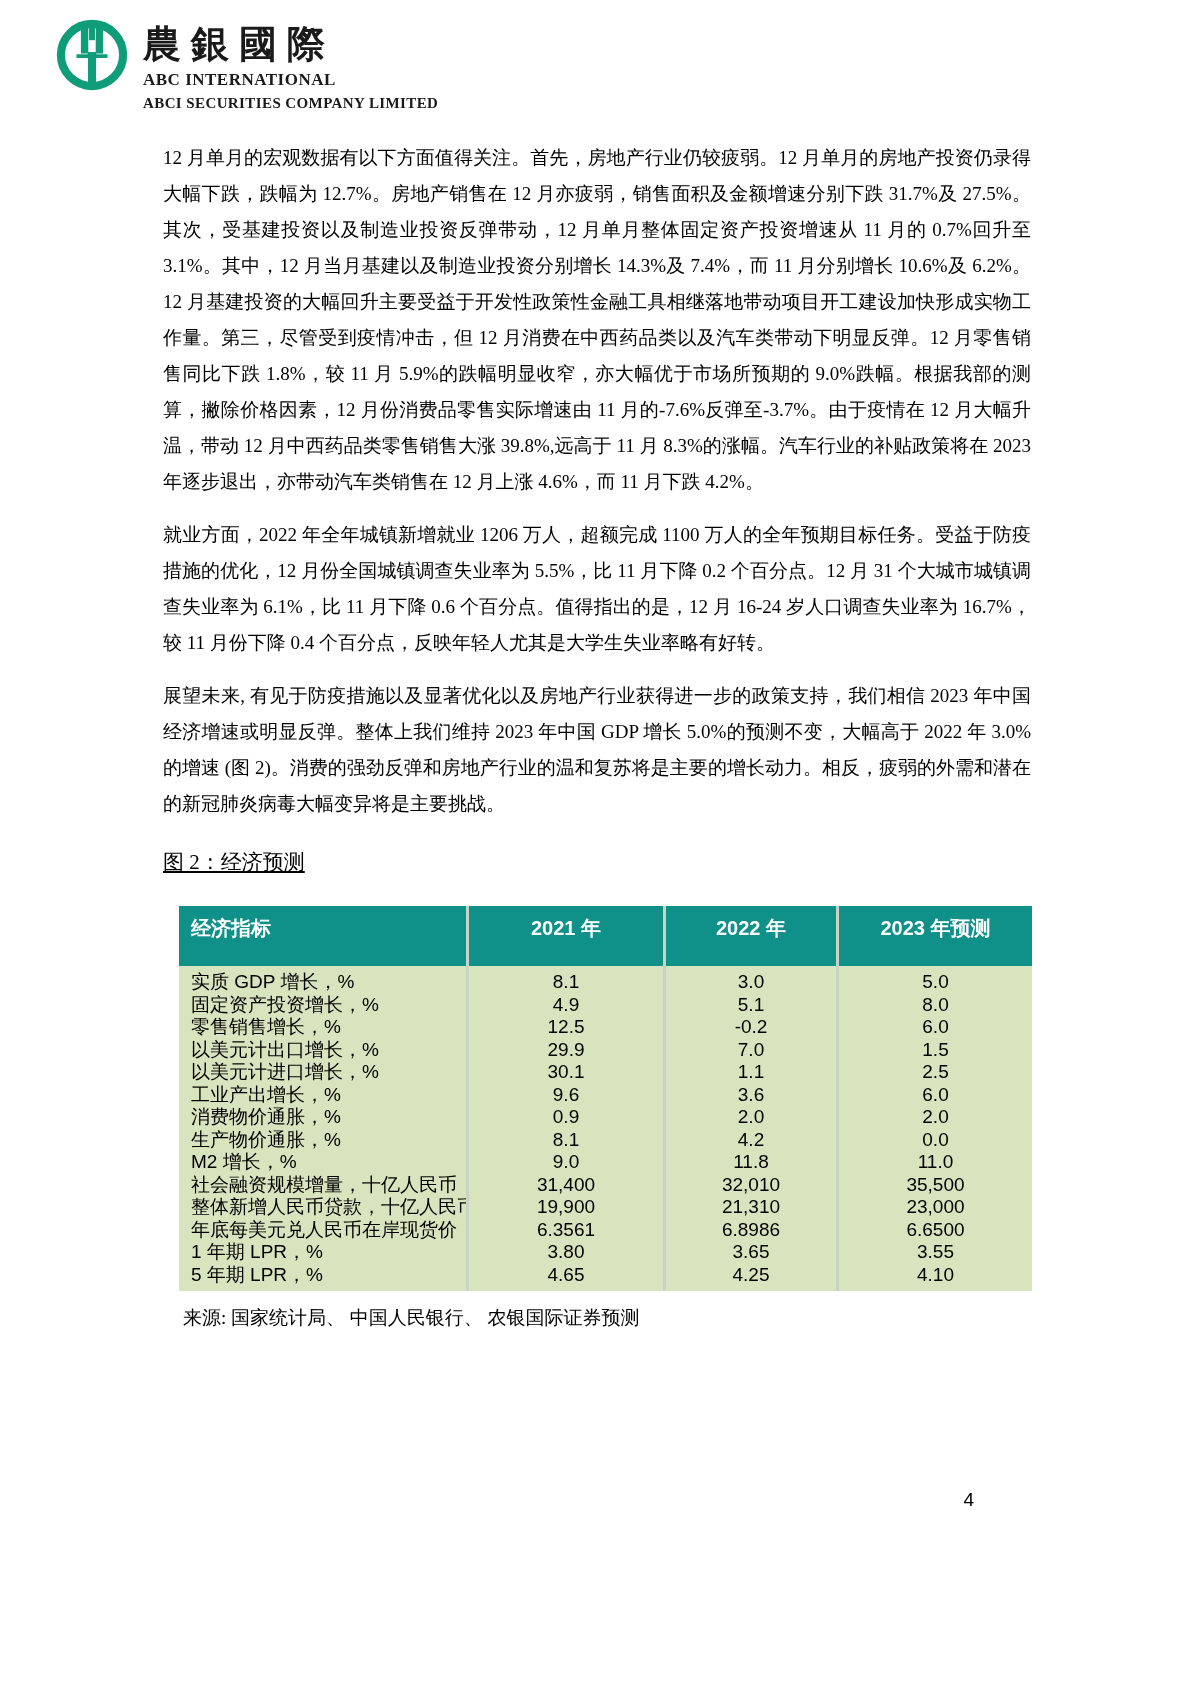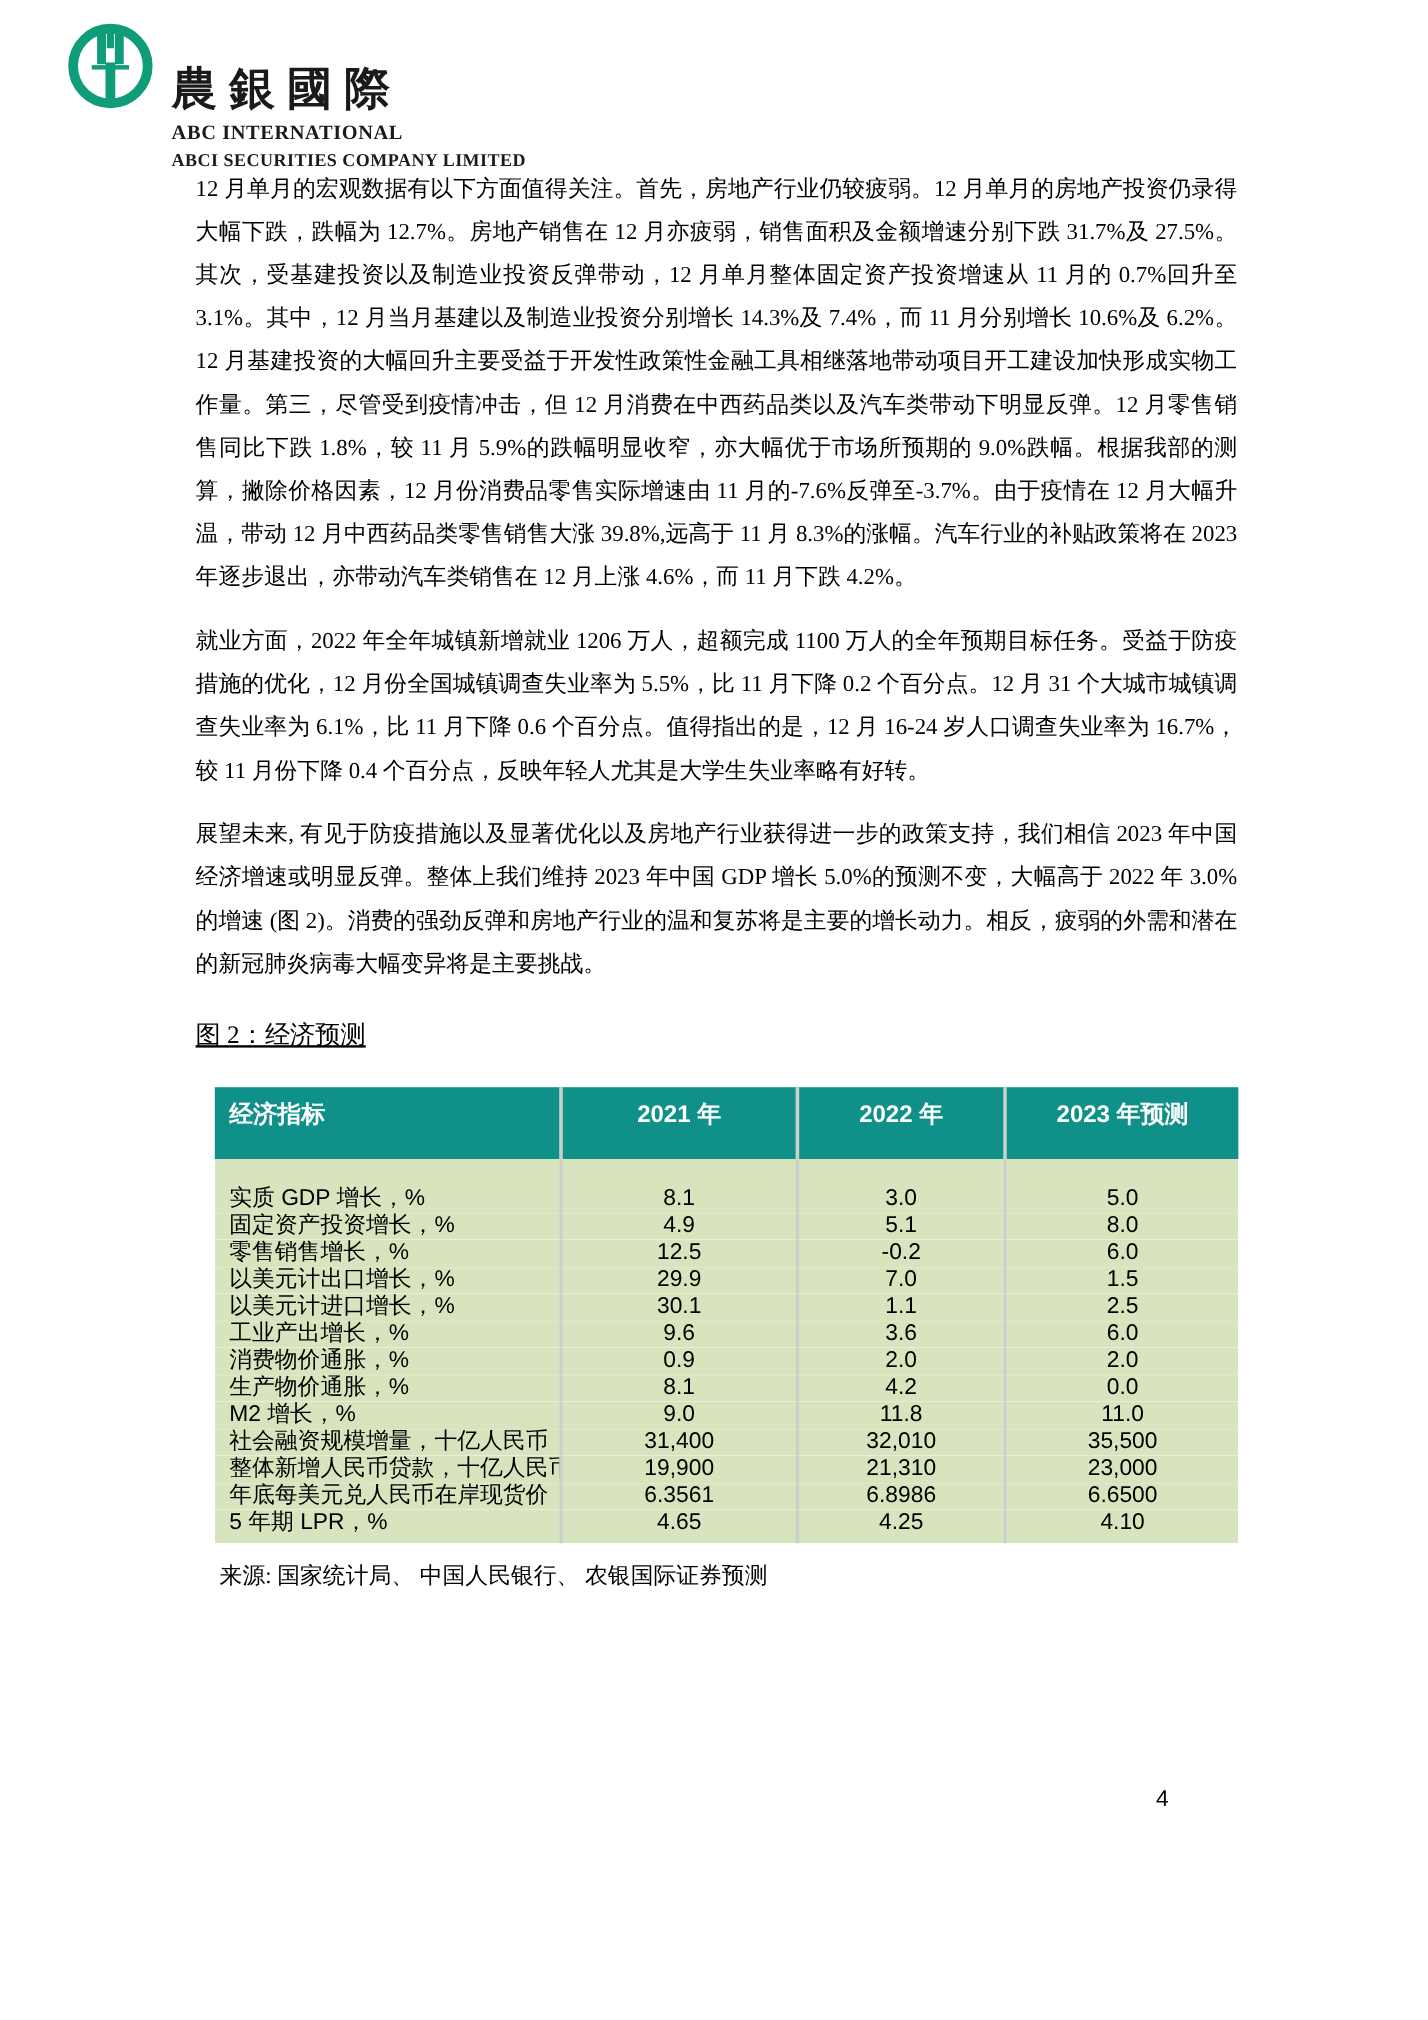--- a/index.html
+++ b/index.html
@@ -12,21 +12,20 @@
     overflow:hidden;
   }
   
   .brand{position:absolute;top:18px;left:55px;display:flex;align-items:flex-start;}
   .brand-logo{width:74px;height:74px;flex:0 0 auto;}
   .brand-text{margin-left:14px;padding-top:6px;}
   .brand-cn{
     font-size:38px;font-weight:bold;letter-spacing:10px;
     color:#1a1a1a;line-height:1.1;
     font-family:"Liberation Serif","DejaVu Serif",serif;
-    margin-top:31px;
   }
   .brand-en1{font-size:17px;font-weight:bold;letter-spacing:0.5px;margin-top:4px;color:#1a1a1a;}
   .brand-en2{font-size:15px;font-weight:bold;letter-spacing:0.4px;margin-top:5px;color:#1a1a1a;}
   
   .content{position:absolute;left:163px;top:140px;width:868px;}
   .para{
     font-size:19px;line-height:36px;
     text-align:justify;text-justify:inter-character;
     margin:0 0 17px 0;
   }
@@ -54,21 +53,21 @@
     background:#D8E4BE;
     font-size:19px;line-height:22.5px;
     padding:0 6px;
     text-align:center;white-space:nowrap;overflow:hidden;
   }
   .forecast-table td.col0{text-align:left;padding-left:12px;}
   .forecast-table th.col1,.forecast-table th.col2,.forecast-table th.col3,
   .forecast-table td.col1,.forecast-table td.col2,.forecast-table td.col3{
     border-left:3px solid #c9d2c6;
   }
-  .forecast-table tbody tr:first-child td{padding-top:22px;}
+  .forecast-table tbody tr:first-child td{padding-top:5px;}
   .forecast-table tbody tr:last-child td{padding-bottom:5px;}
   .col0{width:269px;}
   .col1{width:182px;}
   .col2{width:158px;}
   .col3{width:181px;}
   .source{
     font-size:19px;margin:14px 0 0 20px;
     font-family:"Liberation Serif","DejaVu Serif",serif;
   }
   .page-number{
@@ -181,20 +180,26 @@
             <td class="col2">21,310</td>
             <td class="col3">23,000</td>
           </tr>
           <tr>
             <td class="col0">年底每美元兑人民币在岸现货价</td>
             <td class="col1">6.3561</td>
             <td class="col2">6.8986</td>
             <td class="col3">6.6500</td>
           </tr>
           <tr>
+            <td class="col0">1 年期 LPR，%</td>
+            <td class="col1">3.80</td>
+            <td class="col2">3.65</td>
+            <td class="col3">3.55</td>
+          </tr>
+          <tr>
             <td class="col0">5 年期 LPR，%</td>
             <td class="col1">4.65</td>
             <td class="col2">4.25</td>
             <td class="col3">4.10</td>
           </tr>
         </tbody>
     </table>
 
     <div class="source">来源: 国家统计局、 中国人民银行、 农银国际证券预测</div>
   </div>

